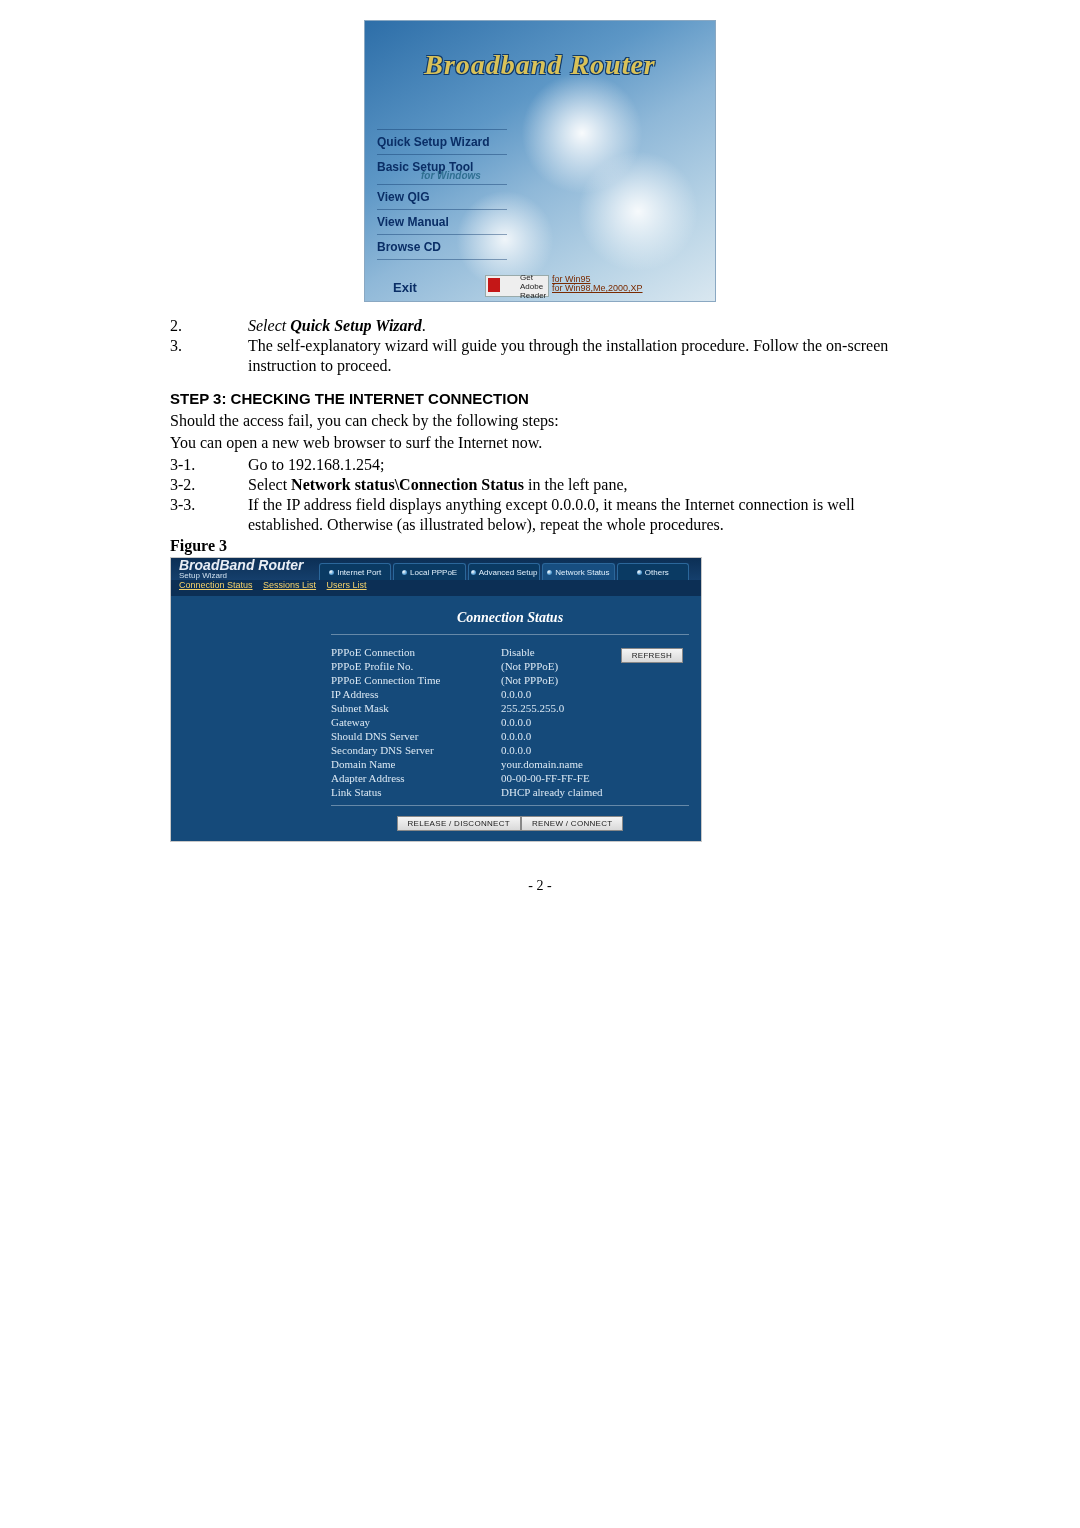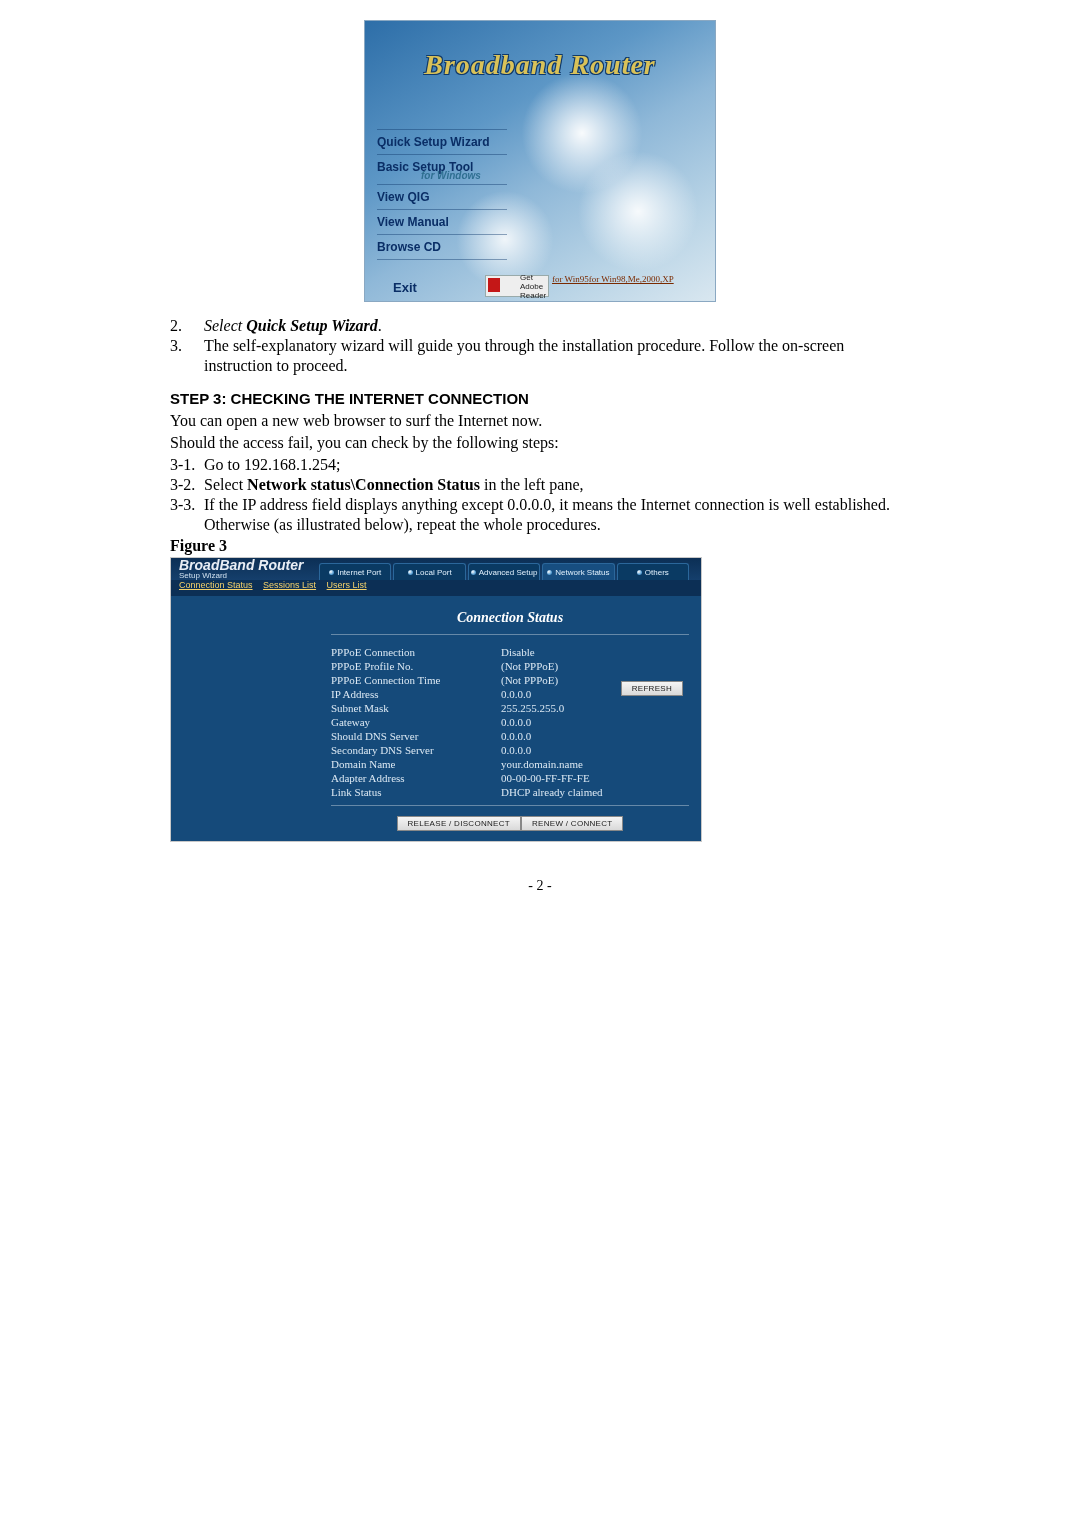--- a/index.html
+++ b/index.html
@@ -106,22 +106,23 @@
   }
   .adobe-icon::before {
     content: "";
     position: absolute;
     left: 2px; top: 2px;
     width: 12px; height: 14px;
     background: #c41717;
   }
   .adobe-links {
     display: flex;
+    flex-direction: column;
     line-height: 1.05;
-    font-family: Liberation Serif, serif;
+    font-family: Liberation Sans, sans-serif;
   }
   .adobe-links span {
     color: #7a2a00;
     text-decoration: underline;
     font-size: 9px;
   }
 
   
   .num-list {
     margin: 0;
@@ -131,20 +132,21 @@
     display: flex;
     margin: 0;
     line-height: 1.25;
   }
   .num-row .n {
     width: 34px;
     flex: none;
   }
   .num-row .t {
     flex: 1;
+    margin-left: 44px;
   }
   .step-head {
     font-family: Arial, Helvetica, sans-serif;
     font-weight: bold;
     font-size: 15px;
     margin: 14px 0 4px 0;
   }
   .para {
     margin: 2px 0;
     line-height: 1.25;
@@ -281,21 +283,21 @@
     border: 1px solid #888;
     color: #202020;
     font-family: Arial, sans-serif;
     font-size: 8px;
     padding: 2px 10px;
     letter-spacing: 0.3px;
   }
   .refresh-wrap {
     position: absolute;
     right: 18px;
-    top: 81px;
+    top: 48px;
     padding-left: 35px;
   }
   .router-hr {
     border-top: 1px solid rgba(255,255,255,0.35);
     margin: 6px 0 8px 0;
   }
   .router-btn-row {
     display: flex;
     justify-content: center;
     padding-top: 2px;
@@ -345,22 +347,22 @@
       <span class="n">2.</span>
       <span class="t"><i><span>Select </span><b>Quick Setup Wizard</b></i><span>.</span></span>
     </div>
     <div class="num-row">
       <span class="n">3.</span>
       <span class="t">The self-explanatory wizard will guide you through the installation procedure. Follow the on-screen instruction to proceed.</span>
     </div>
   </div>
 
   <div class="step-head">STEP 3: CHECKING THE INTERNET CONNECTION</div>
+  <div class="para">Should the access fail, you can check by the following steps:</div>
   <div class="para">You can open a new web browser to surf the Internet now.</div>
-  <div class="para">Should the access fail, you can check by the following steps:</div>
 
   <div class="num-list">
     <div class="num-row">
       <span class="n">3-1.</span>
       <span class="t">Go to 192.168.1.254;</span>
     </div>
     <div class="num-row">
       <span class="n">3-2.</span>
       <span class="t"><span>Select </span><b>Network status\Connection Status</b><span> in the left pane,</span></span>
     </div>
@@ -378,21 +380,21 @@
         <span class="big">BroadBand Router</span>
         <span class="small">Setup Wizard</span>
       </div>
       <div class="router-tabs">
         <div class="rtab">
             <span class="dot"></span>
             <span>Internet Port</span>
           </div>
         <div class="rtab">
             <span class="dot"></span>
-            <span>Local Port</span>
+            <span>Local PPPoE</span>
           </div>
         <div class="rtab">
             <span class="dot"></span>
             <span>Advanced Setup</span>
           </div>
         <div class="rtab active">
             <span class="dot"></span>
             <span>Network Status</span>
           </div>
         <div class="rtab">

